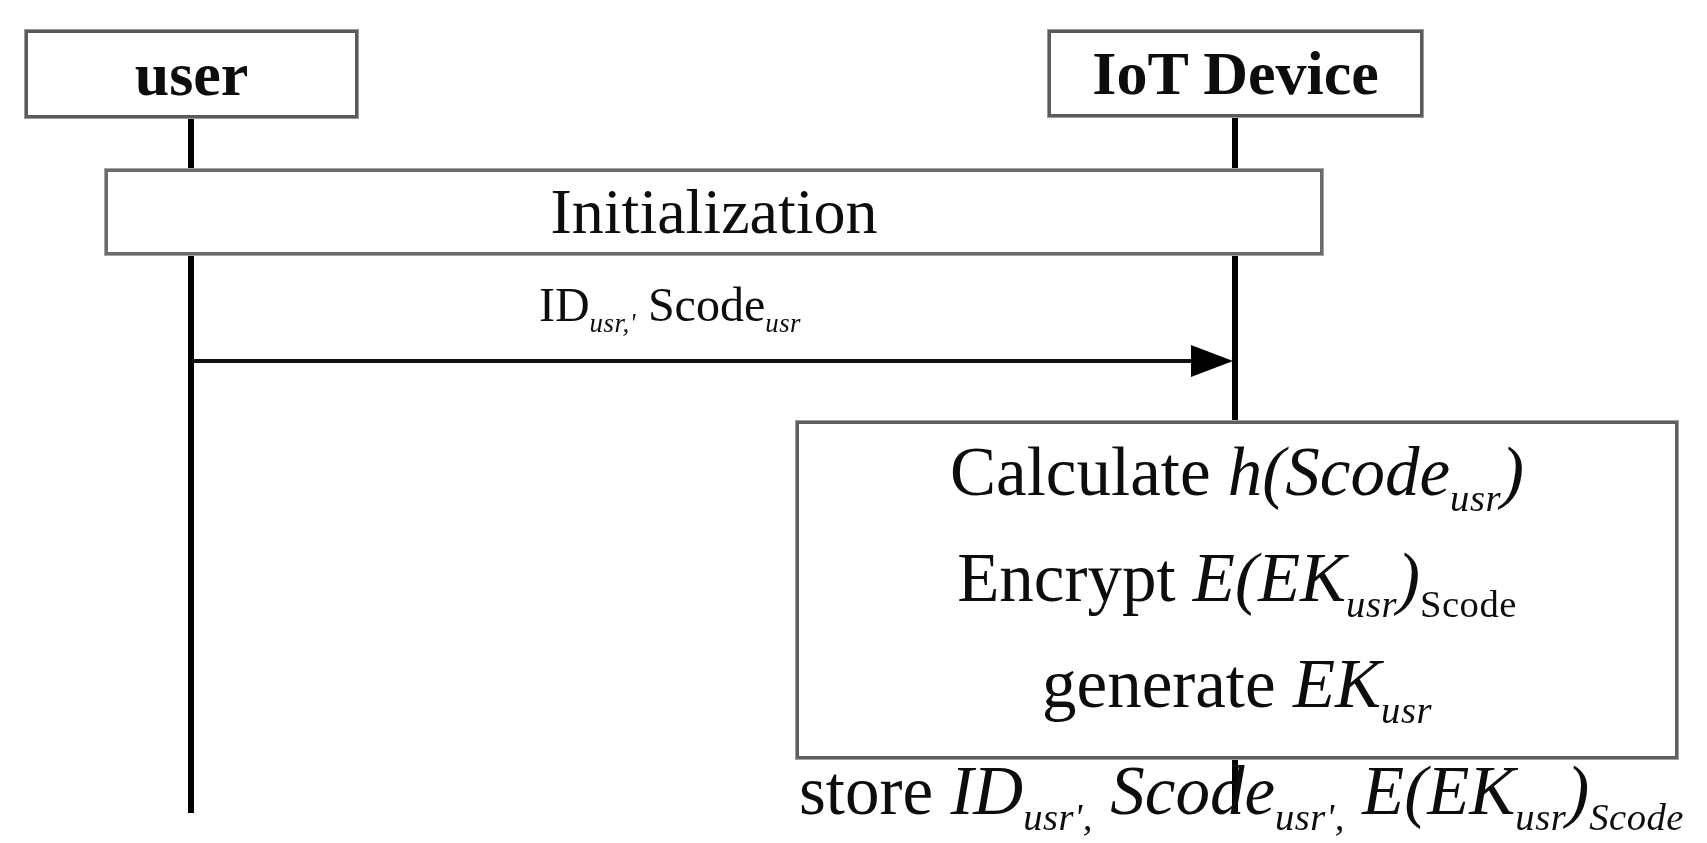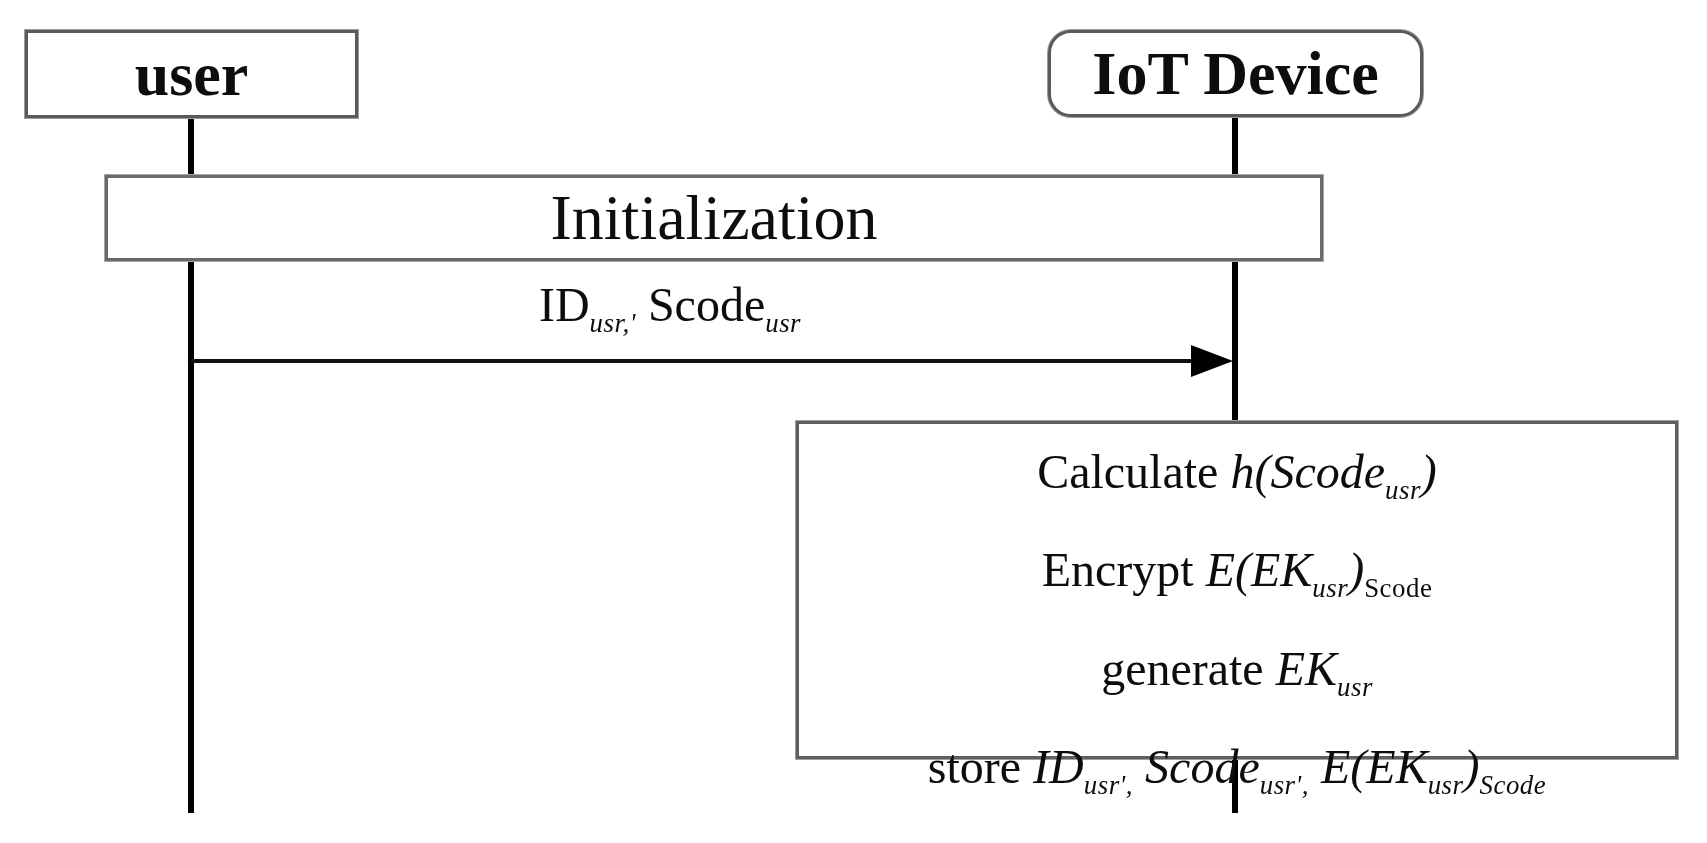--- a/index.html
+++ b/index.html
@@ -25,24 +25,24 @@
     background:#ffffff;
     border:3px solid #5a5a5a;
     box-shadow:0 0 0 1px #9a9a9a;
     display:flex;align-items:center;justify-content:center;
     font-weight:bold;
     font-size:62px;
     z-index:2;
     box-sizing:border-box;
   }
   .actor-user{left:25px;width:333px;height:88px;}
-  .actor-iot{left:1048px;width:375px;height:87px;border-radius:23px;}
+  .actor-iot{left:1048px;width:375px;height:87px;}
   .phase-box{
     position:absolute;
-    left:105px;top:175px;width:1218px;height:86px;
+    left:105px;top:169px;width:1218px;height:86px;
     background:#ffffff;
     border:3px solid #6a6a6a;
     box-shadow:0 0 0 1px #a5a5a5;
     display:flex;align-items:center;justify-content:center;
     font-size:64px;
     z-index:2;
     box-sizing:border-box;
   }
   .message-label{
     position:absolute;
@@ -73,21 +73,21 @@
     left:796px;top:421px;width:882px;height:338px;
     background:#ffffff;
     border:3px solid #5f5f5f;
     box-shadow:0 0 0 1px #a0a0a0;
     z-index:2;
     box-sizing:border-box;
     padding-top:8px;
     text-align:center;
   }
   .note-line{
-    font-size:48px;
+    font-size:69px;
     line-height:80px;
     white-space:nowrap;
   }
   .it{font-style:italic;}
   .sub{font-size:0.56em;vertical-align:-0.42em;letter-spacing:0.5px;}
 </style>
 </head>
 <body>
 
 <div class="canvas">

